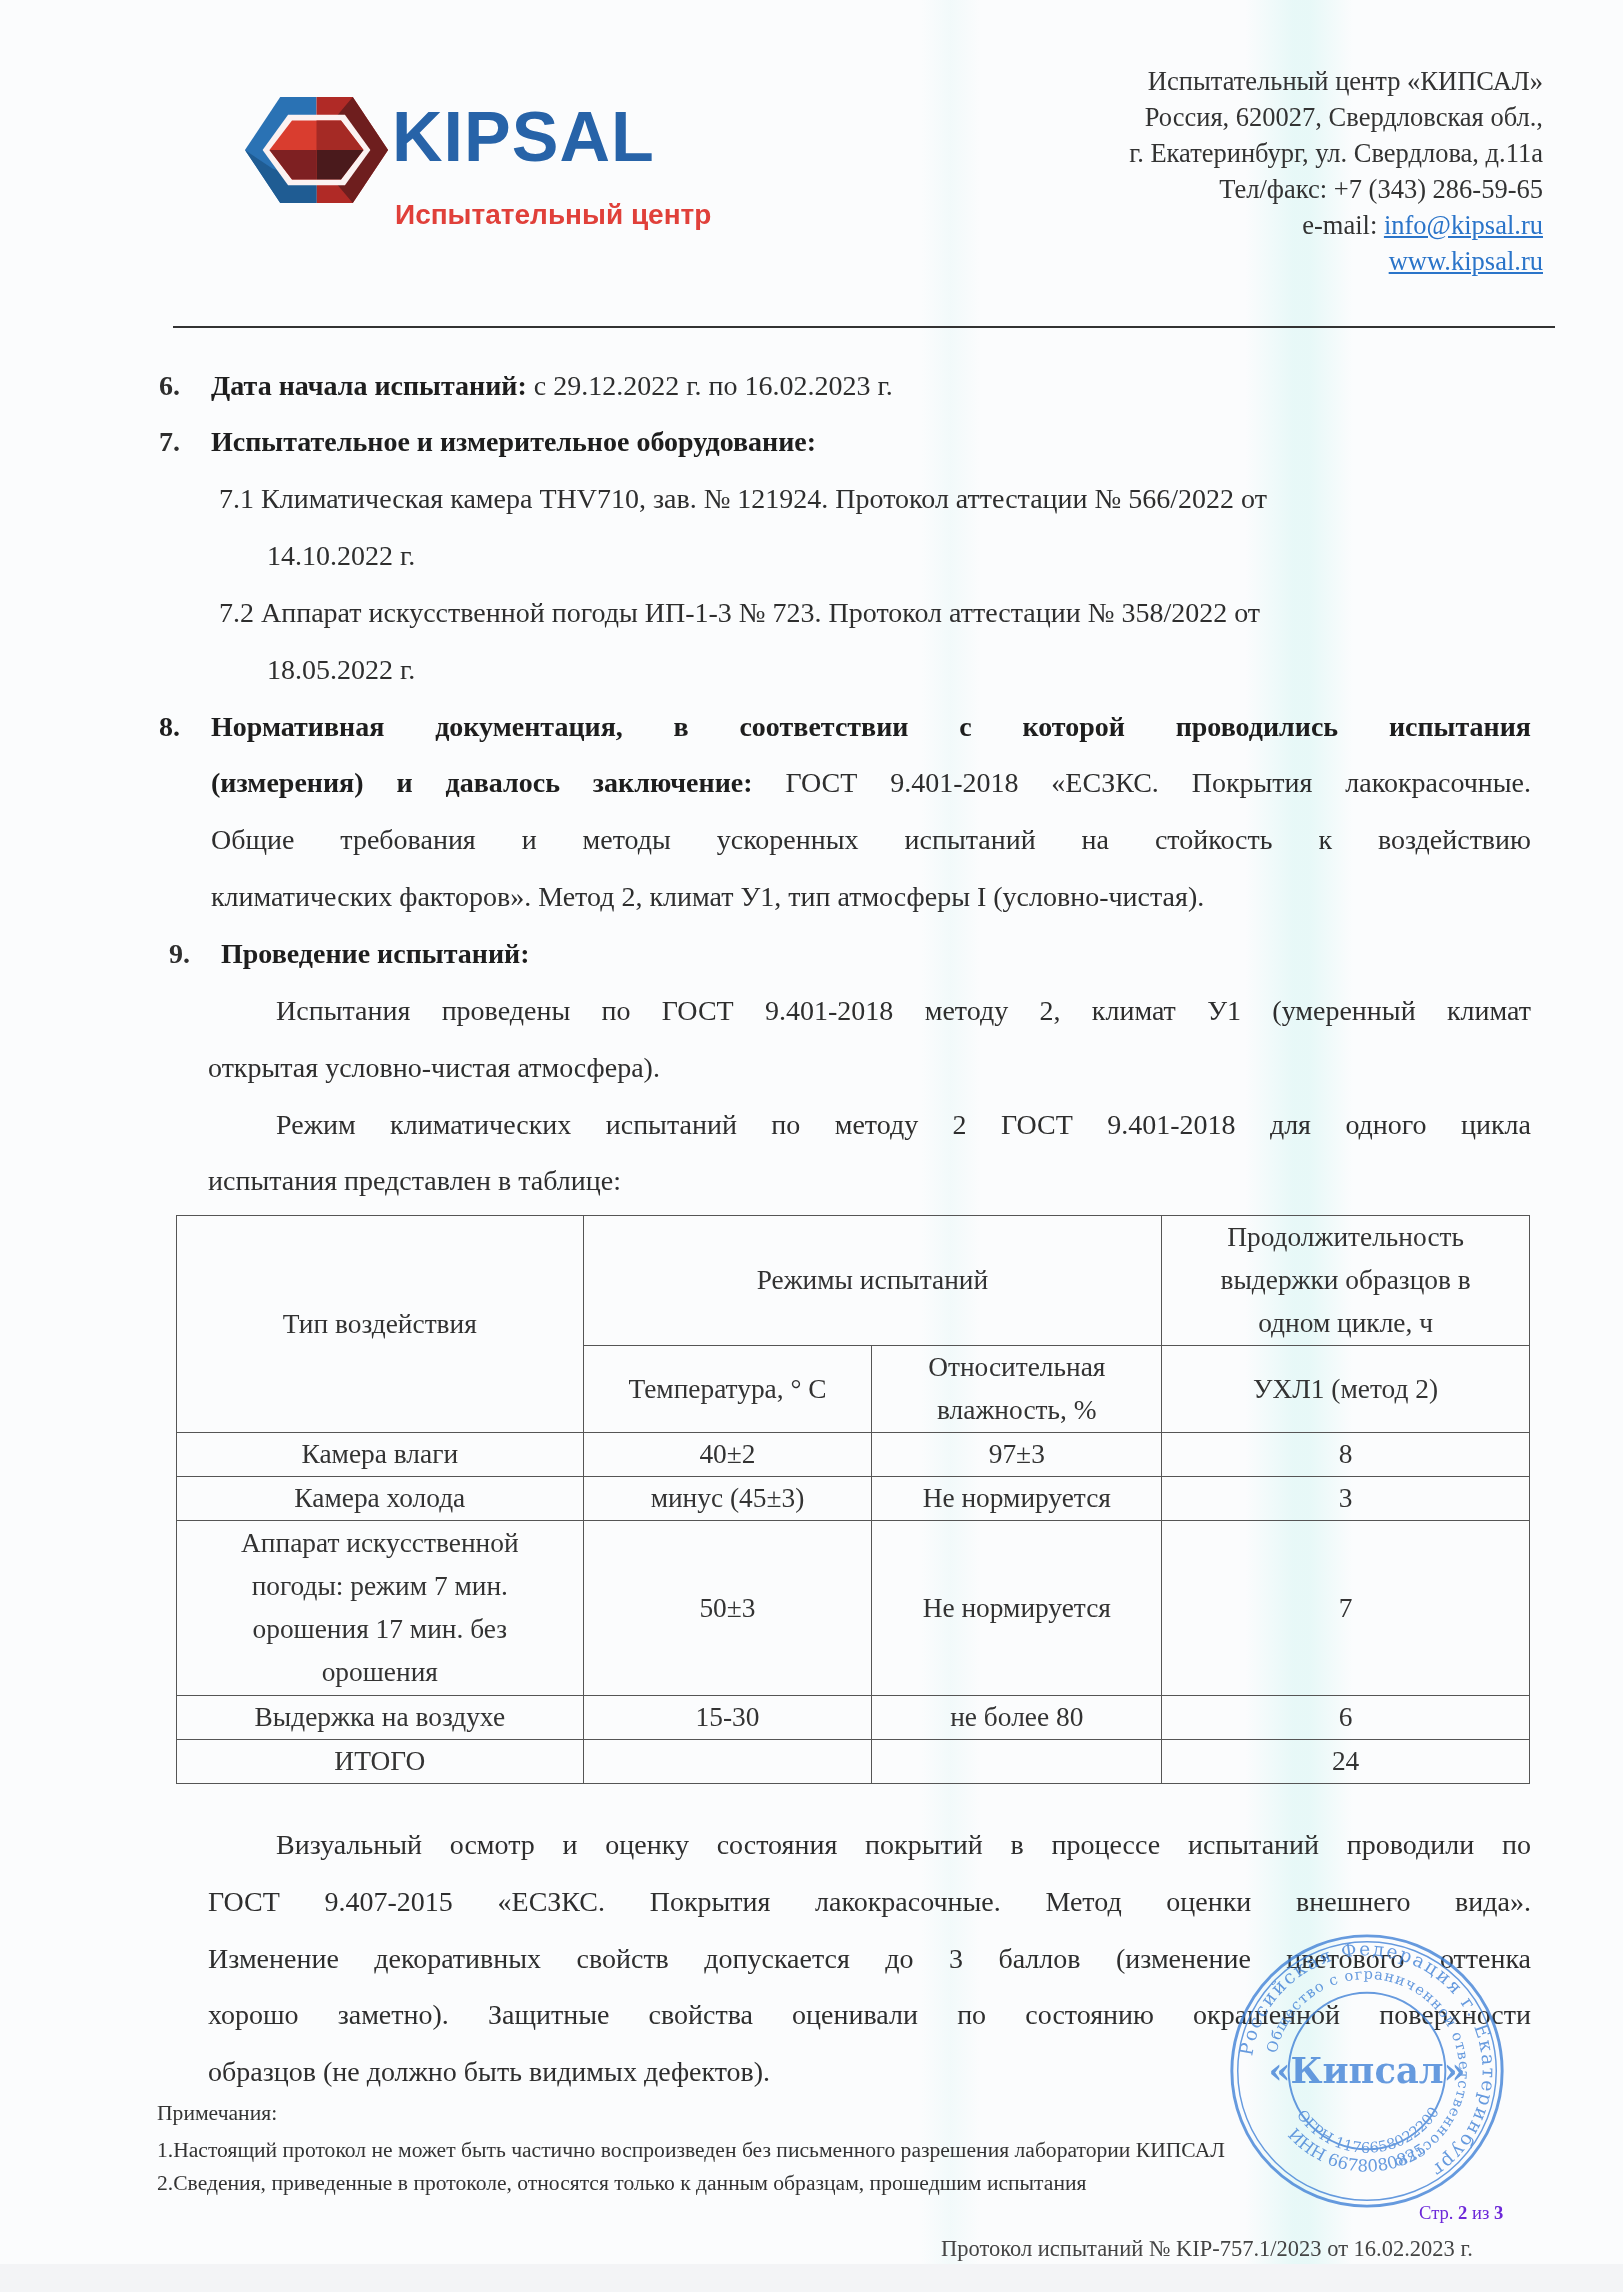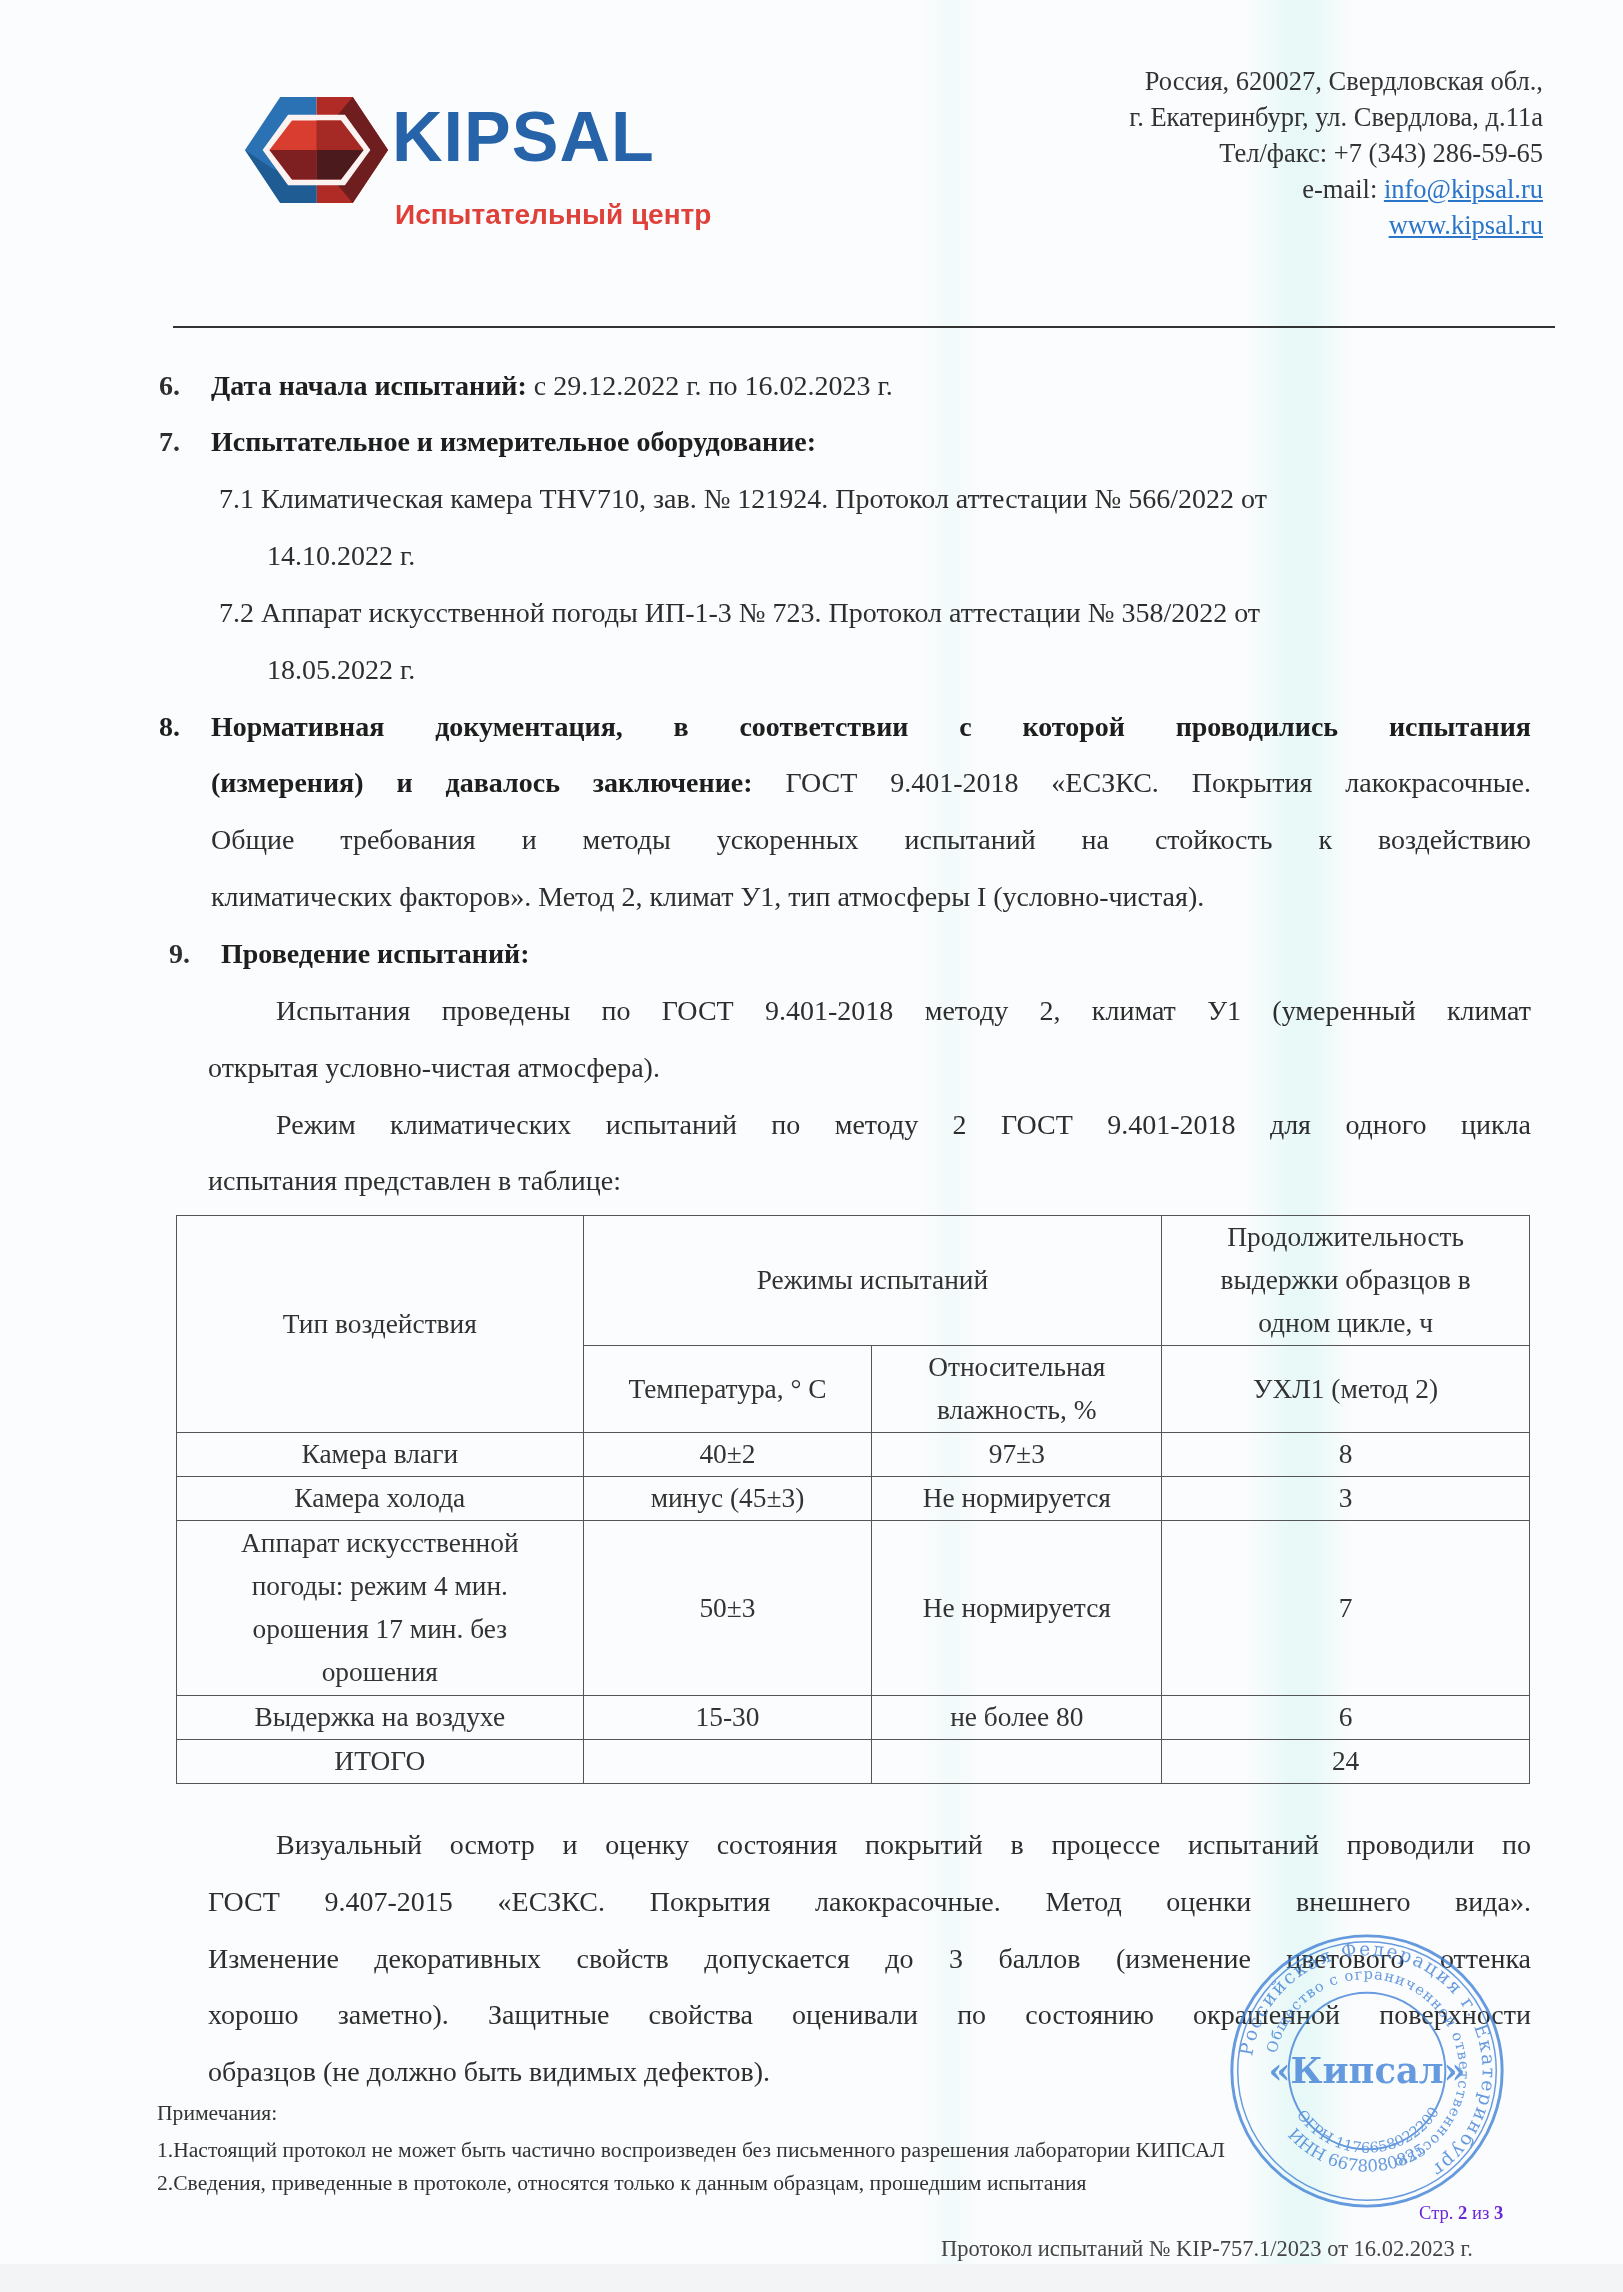--- a/index.html
+++ b/index.html
@@ -77,20 +77,21 @@
   <polygon points="46,20 104,20 130,56 104,92 46,92 20,56" fill="#fbf2f2"></polygon>
   <polygon points="50,26 100,26 123,56 100,86 50,86 27,56" fill="#d93d2f"></polygon>
   <polygon points="75,26 100,26 123,56 75,56" fill="#a52a25"></polygon>
   <polygon points="75,56 123,56 100,86 75,86" fill="#4a1a1c"></polygon>
   <polygon points="27,56 75,56 75,86 50,86" fill="#7e2022"></polygon>
 </svg>
 <div class="abs logo-text">KIPSAL</div>
 <div class="abs logo-sub">Испытательный центр</div>
 
 <div class="abs hdr-info">
+  <div>Испытательный центр «КИПСАЛ»</div>
   <div>Россия, 620027, Свердловская обл.,</div>
   <div>г. Екатеринбург, ул. Свердлова, д.11а</div>
   <div>Тел/факс: +7 (343) 286-59-65</div>
   <div><span>e-mail: </span><span class="link">info@kipsal.ru</span></div>
   <div><span class="link">www.kipsal.ru</span></div>
 </div>
 <div class="abs rule"></div>
 
 <div class="abs line" style="left:159px; top:372px;">
   <span class="num" style="width:52px;">6.</span><span class="bold">Дата начала испытаний:</span><span> с 29.12.2022 г. по 16.02.2023 г.</span>
@@ -154,21 +155,21 @@
   </tr>
   <tr class="r-std">
     <td>Камера холода</td>
     <td>минус (45±3)</td>
     <td>Не нормируется</td>
     <td>3</td>
   </tr>
   <tr class="r-tall">
     <td>
       <div>Аппарат искусственной</div>
-      <div>погоды: режим 4 мин.</div>
+      <div>погоды: режим 7 мин.</div>
       <div>орошения 17 мин. без</div>
       <div>орошения</div>
     </td>
     <td>50±3</td>
     <td>Не нормируется</td>
     <td>7</td>
   </tr>
   <tr class="r-std">
     <td>Выдержка на воздухе</td>
     <td>15-30</td>

